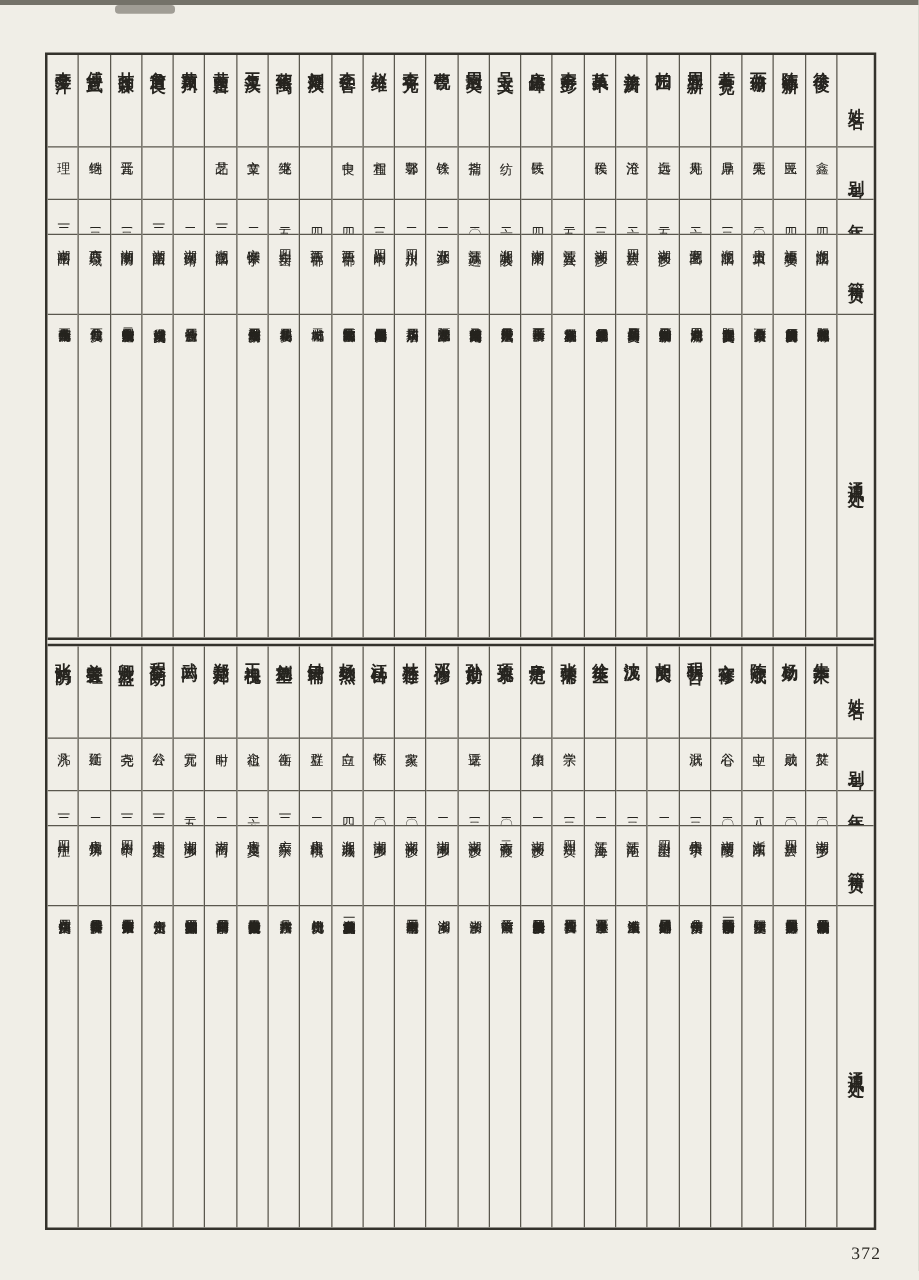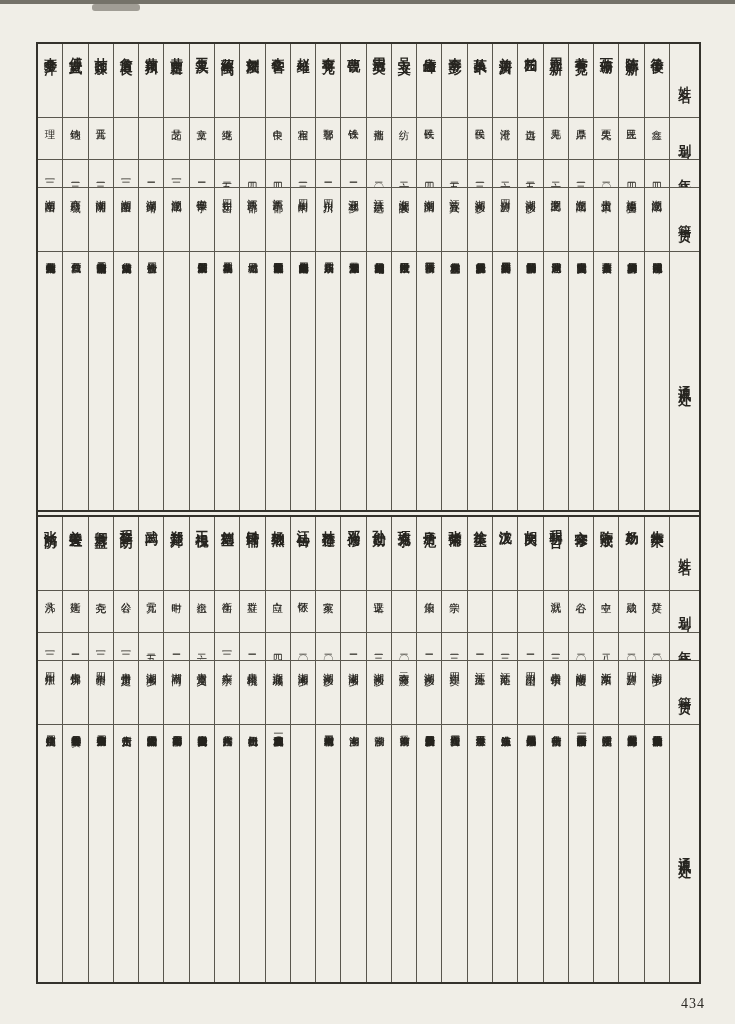--- a/index.html
+++ b/index.html
@@ -956,14 +956,14 @@
           </div>
           <div class="cell native">
             <span>四川中江</span>
           </div>
           <div class="cell address">
             <span>四川中江县广福镇交</span>
           </div>
         </div>
       </div>
   </div>
-  <div class="page-number">434</div>
+  <div class="page-number">372</div>
 </div>
 
 </body></html>

